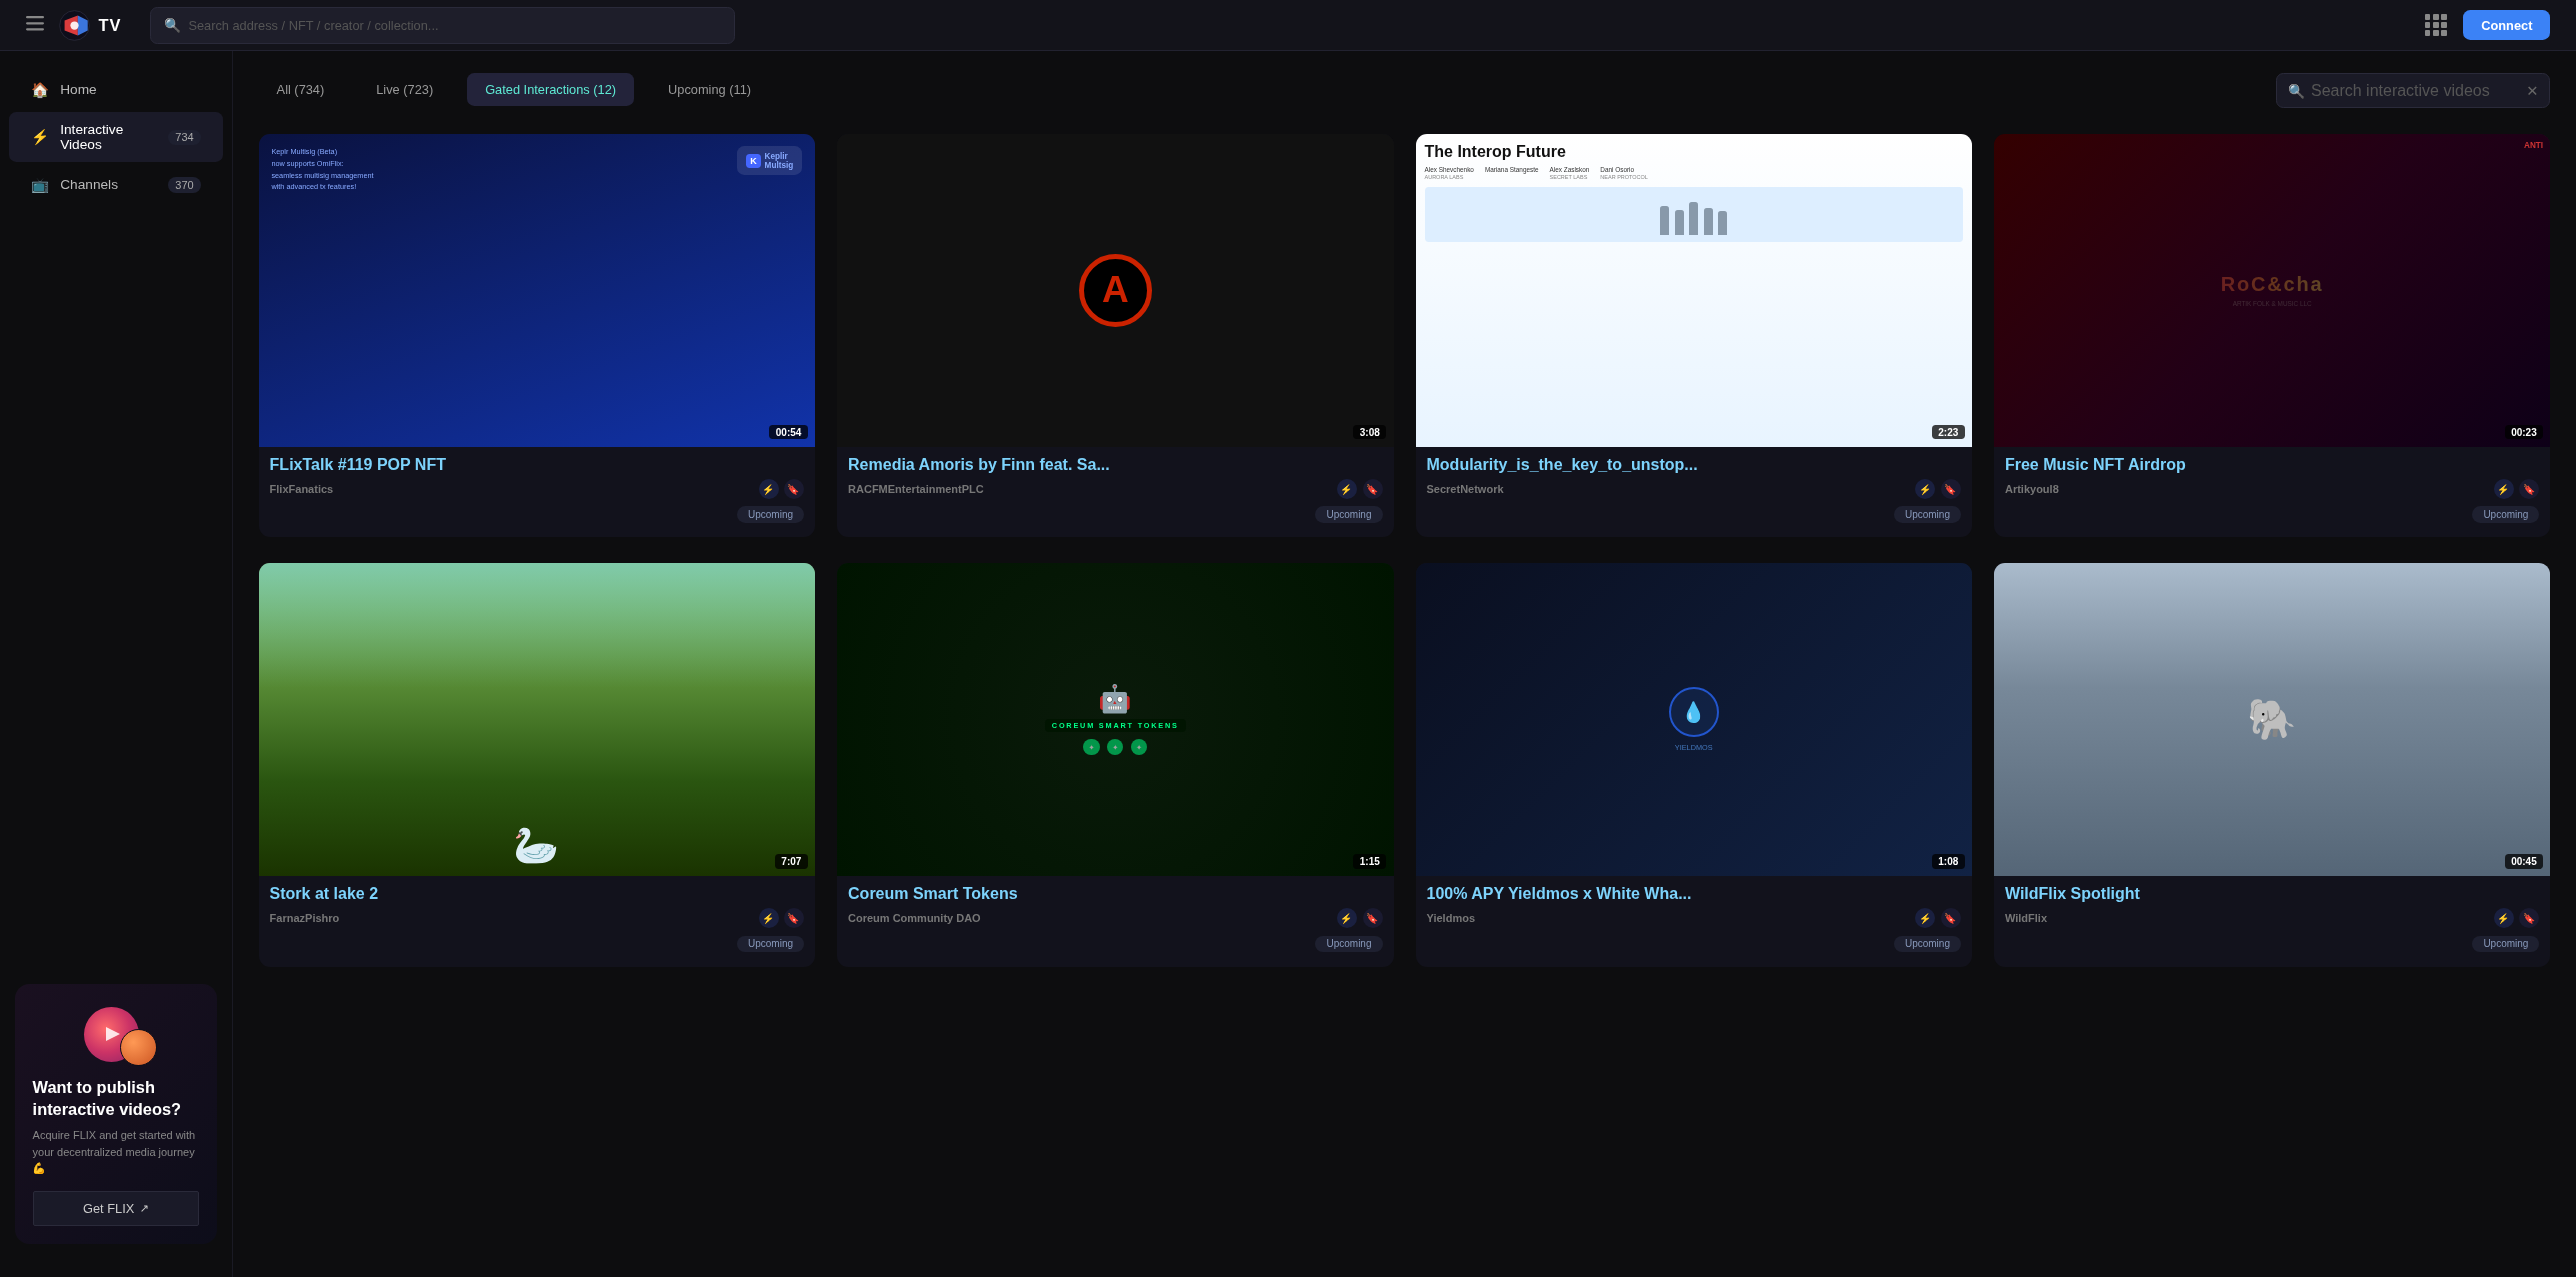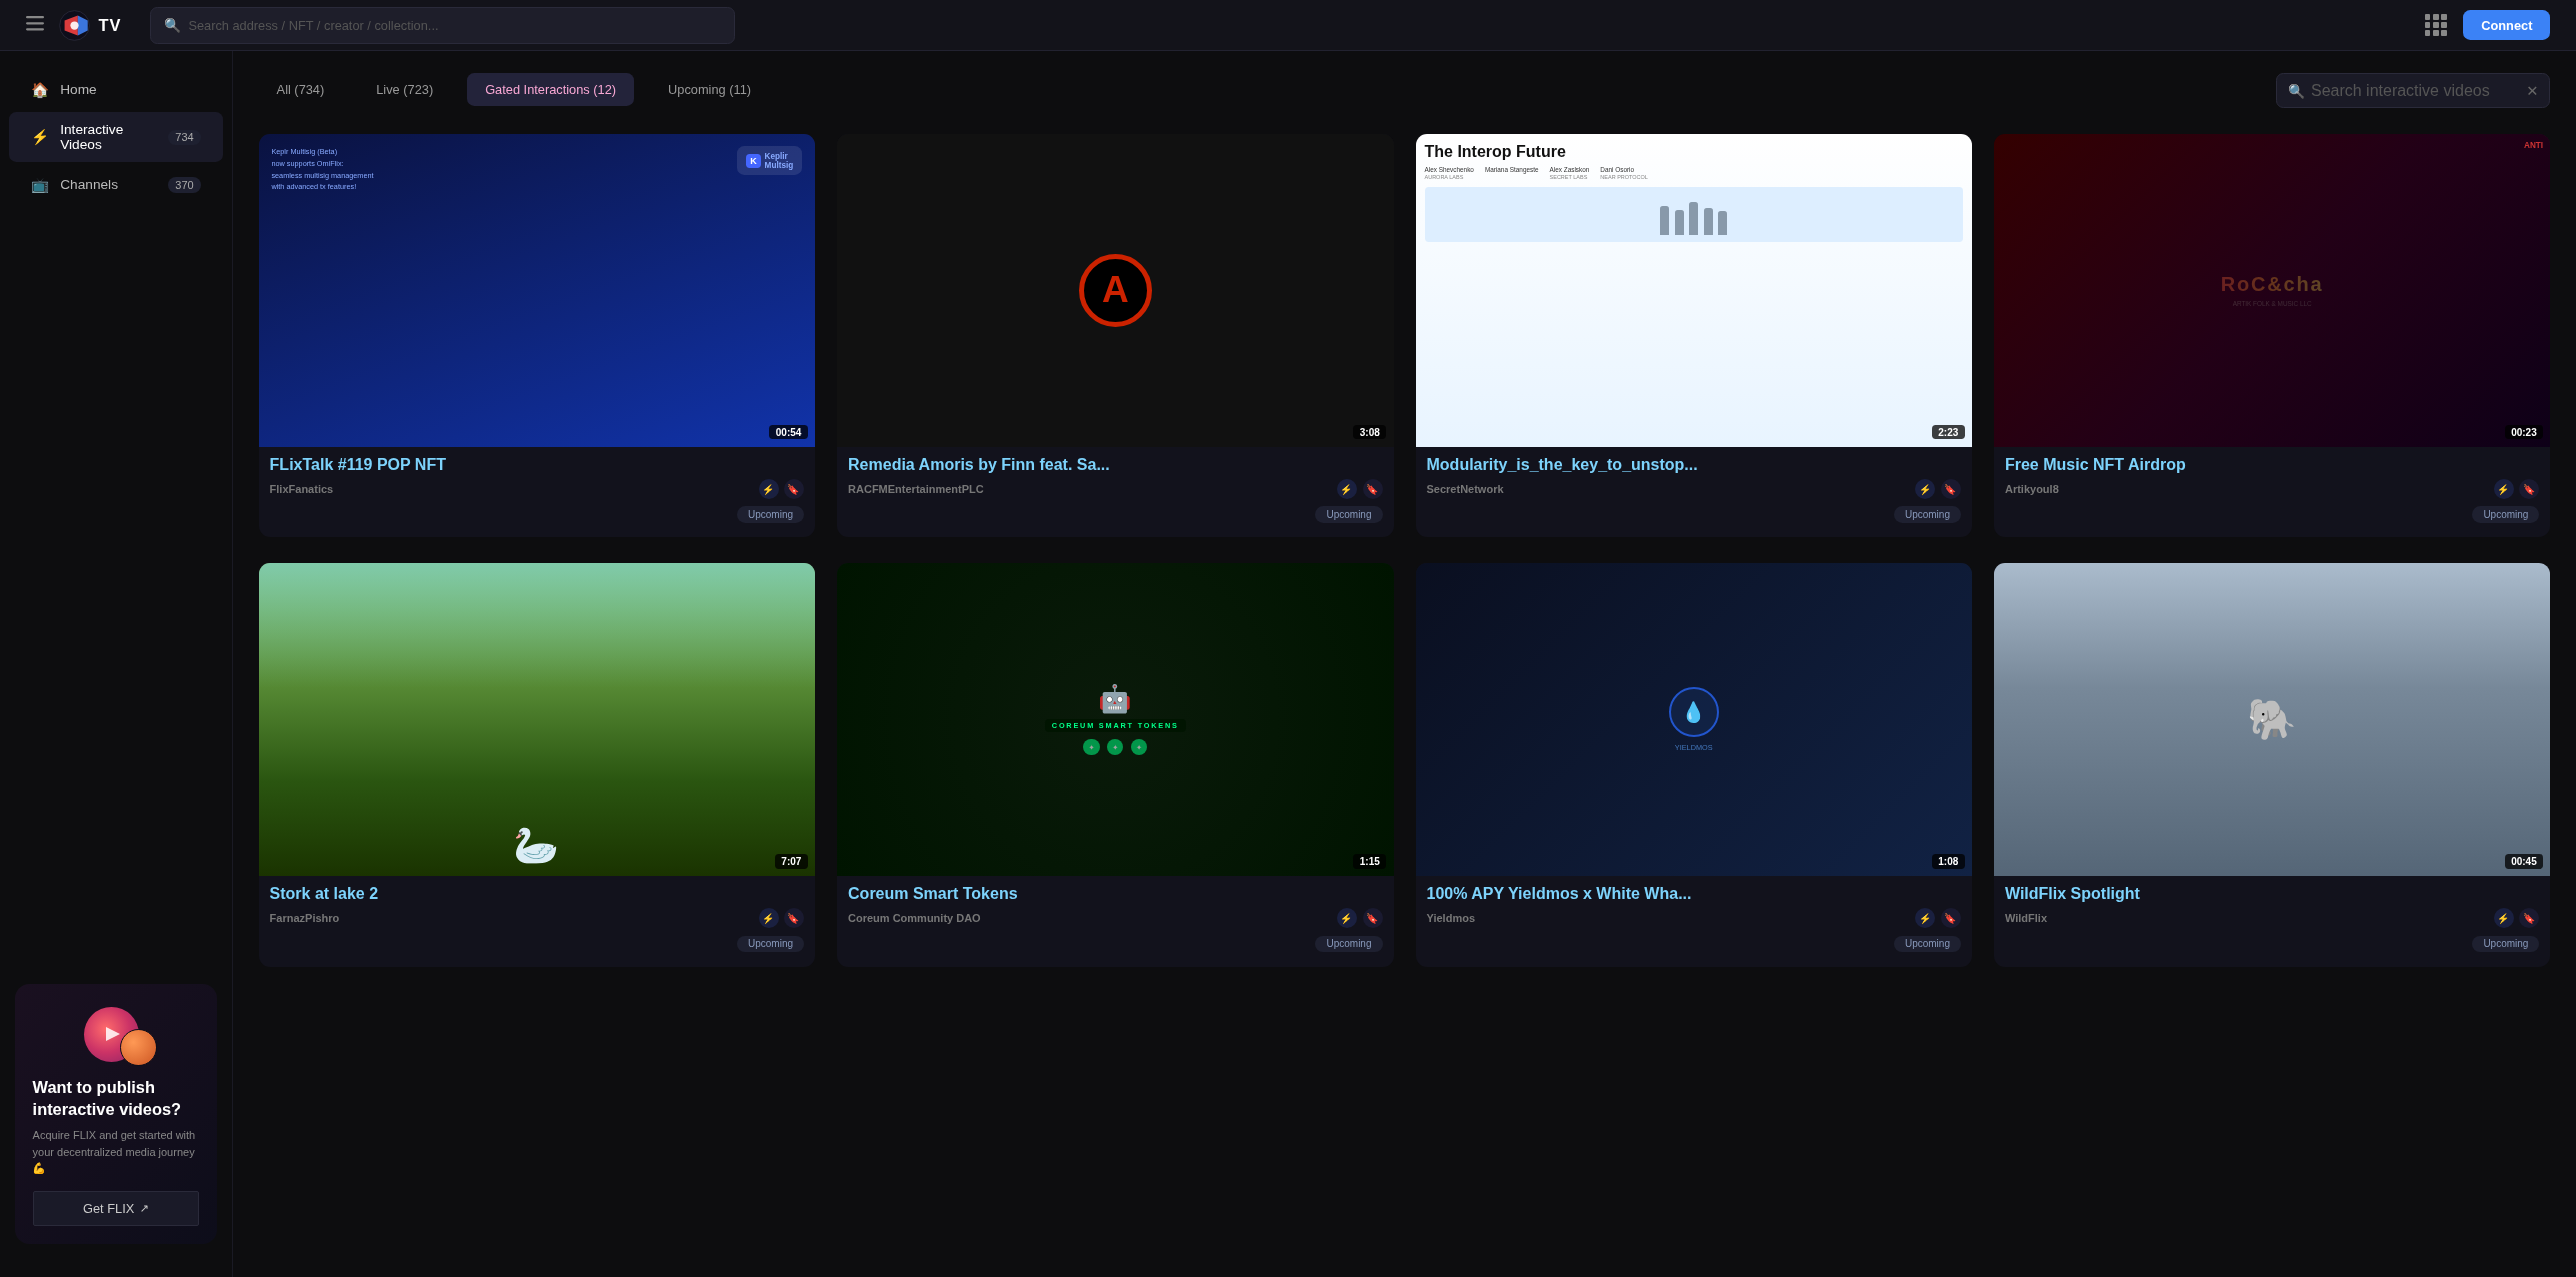--- a/index.html
+++ b/index.html
@@ -228,21 +228,21 @@
       padding: 9px 18px;
       font-size: 12.8px;
       color: #999;
       cursor: pointer;
       border-radius: 7.3px;
       font-weight: 500;
       white-space: nowrap;
     }
     .tab.active {
       background: #23233a;
-      color: #f9a8d4;
+      color: #5eead4;
     }
     .tab-search {
       margin-left: auto;
       display: flex;
       align-items: center;
       background: #1a1a26;
       border: 0.9px solid #2a2a3a;
       border-radius: 7.3px;
       padding: 0 11px;
       height: 35px;

